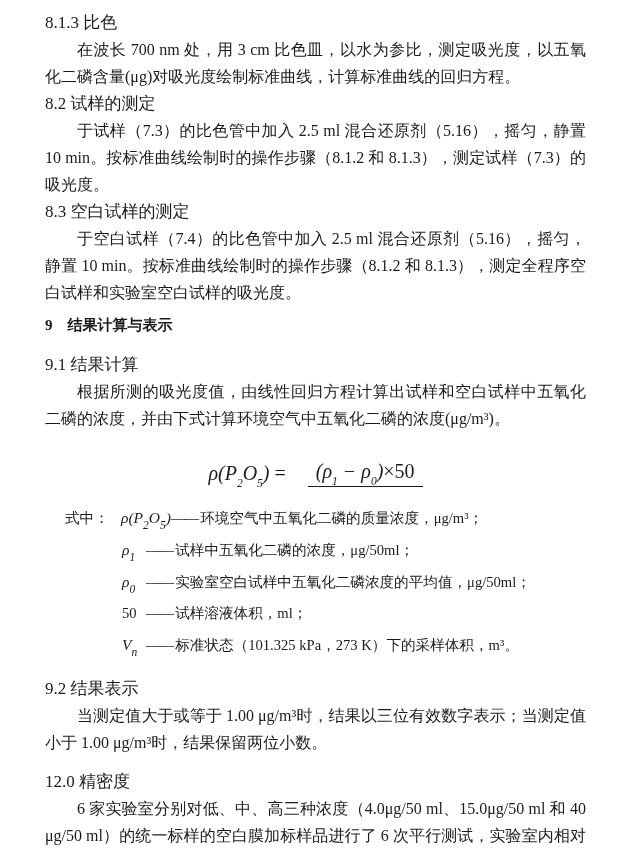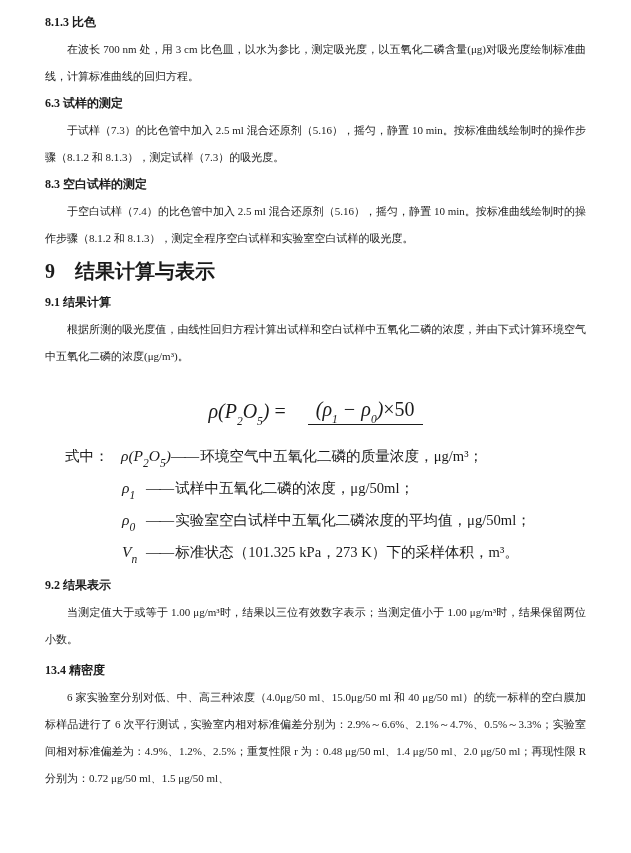--- a/index.html
+++ b/index.html
@@ -8,30 +8,30 @@
     font-family:"Liberation Serif","DejaVu Serif",serif;
     color:#1b1b1b;
   }
   .page{
     box-sizing:border-box;
     width:631px;height:853px;
     padding:9px 45px 0 45px;
     background:#ffffff;
   }
   .h{
-    font-size:12px;line-height:27px;margin:0;font-weight:bold;
+    font-size:17px;line-height:27px;margin:0;font-weight:normal;
     white-space:pre-wrap;
   }
-  .h-bold{font-weight:bold;font-size:20px;}
+  .h-bold{font-weight:bold;font-size:15px;}
   .p{
-    font-size:11px;line-height:27px;margin:0;
+    font-size:16px;line-height:27px;margin:0;
     text-align:justify;text-indent:2em;
   }
-  .mt2{margin-top:6px;}
-  .mt4{margin-top:4px;}
+  .mt2{margin-top:16px;}
+  .mt4{margin-top:12px;}
   .mt6{margin-top:6px;}
   
   .formula{
     margin:10px 0 0 0;height:62px;
     display:flex;align-items:center;justify-content:center;
     font-size:20px;
   }
   .it{font-style:italic;}
   .formula sub, .term sub{
     font-size:11.5px;font-style:italic;
@@ -55,21 +55,21 @@
   .dash{letter-spacing:-1px;margin-right:2px;}
 </style>
 </head>
 <body>
 
 <div class="page">
 
   <p class="h">8.1.3 比色</p>
   <p class="p">在波长 700 nm 处，用 3 cm 比色皿，以水为参比，测定吸光度，以五氧化二磷含量(μg)对吸光度绘制标准曲线，计算标准曲线的回归方程。</p>
 
-  <p class="h">6.3 试样的测定</p>
+  <p class="h">8.2 试样的测定</p>
   <p class="p">于试样（7.3）的比色管中加入 2.5 ml 混合还原剂（5.16），摇匀，静置 10 min。按标准曲线绘制时的操作步骤（8.1.2 和 8.1.3），测定试样（7.3）的吸光度。</p>
 
   <p class="h">8.3 空白试样的测定</p>
   <p class="p">于空白试样（7.4）的比色管中加入 2.5 ml 混合还原剂（5.16），摇匀，静置 10 min。按标准曲线绘制时的操作步骤（8.1.2 和 8.1.3），测定全程序空白试样和实验室空白试样的吸光度。</p>
 
   <p class="h h-bold mt6">9　结果计算与表示</p>
 
   <p class="h mt4">9.1 结果计算</p>
   <p class="p">根据所测的吸光度值，由线性回归方程计算出试样和空白试样中五氧化二磷的浓度，并由下式计算环境空气中五氧化二磷的浓度(μg/m³)。</p>
 
@@ -85,24 +85,27 @@
     <div class="where-row">
       <span class="where-label">式中：</span><span class="term it"><span>ρ(P</span><sub>2</sub><span>O</span><sub>5</sub><span>)</span></span><span class="dash">——</span><span>环境空气中五氧化二磷的质量浓度，μg/m³；</span>
     </div>
     <div class="where-row indent">
       <span class="sym-col term it"><span>ρ</span><sub>1</sub></span><span class="dash">——</span><span>试样中五氧化二磷的浓度，μg/50ml；</span>
     </div>
     <div class="where-row indent">
       <span class="sym-col term it"><span>ρ</span><sub>0</sub></span><span class="dash">——</span><span>实验室空白试样中五氧化二磷浓度的平均值，μg/50ml；</span>
     </div>
     <div class="where-row indent">
+      <span class="sym-col"><span>50</span></span><span class="dash">——</span><span>试样溶液体积，ml；</span>
+    </div>
+    <div class="where-row indent">
       <span class="sym-col term it"><span>V</span><sub>n</sub></span><span class="dash">——</span><span>标准状态（101.325 kPa，273 K）下的采样体积，m³。</span>
     </div>
   </div>
 
   <p class="h mt2">9.2 结果表示</p>
   <p class="p">当测定值大于或等于 1.00 μg/m³时，结果以三位有效数字表示；当测定值小于 1.00 μg/m³时，结果保留两位小数。</p>
 
 
-  <p class="h mt4">13.4 精密度</p>
+  <p class="h mt4">12.0 精密度</p>
   <p class="p">6 家实验室分别对低、中、高三种浓度（4.0μg/50 ml、15.0μg/50 ml 和 40 μg/50 ml）的统一标样的空白膜加标样品进行了 6 次平行测试，实验室内相对标准偏差分别为：2.9%～6.6%、2.1%～4.7%、0.5%～3.3%；实验室间相对标准偏差为：4.9%、1.2%、2.5%；重复性限 r 为：0.48 μg/50 ml、1.4 μg/50 ml、2.0 μg/50 ml；再现性限 R 分别为：0.72 μg/50 ml、1.5 μg/50 ml、</p>
 
 </div>
 
 </body></html>

